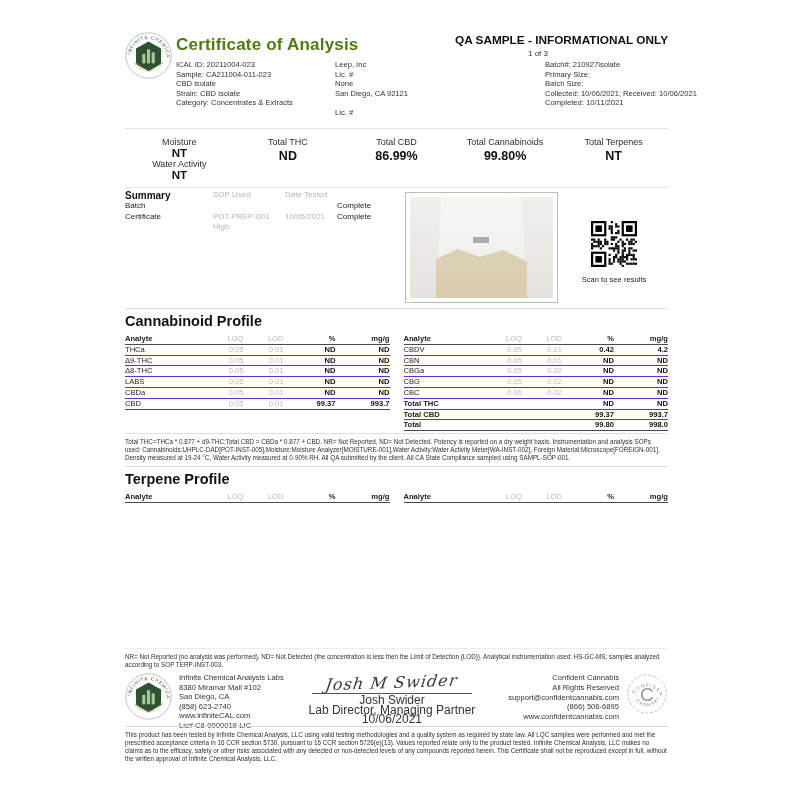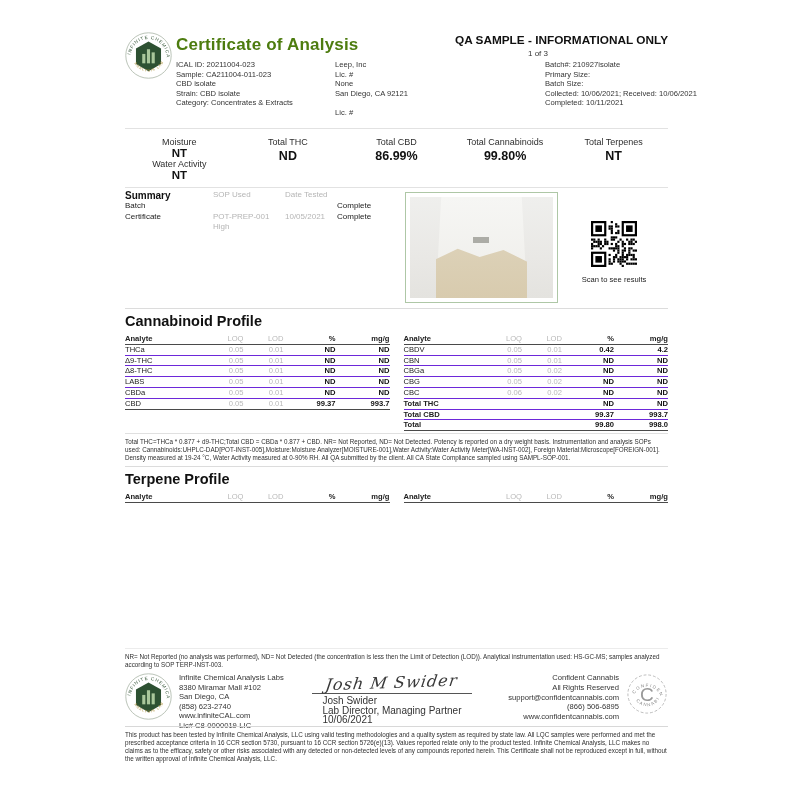--- a/index.html
+++ b/index.html
@@ -70,21 +70,21 @@
   #cann-footnote{top:433px;}
   #terp-footnote{top:648px;border-top:1px solid #ececec;}
 
   
   #footer{top:673px;display:flex;align-items:flex-start;}
   .f-logo{width:47px;height:47px;flex:0 0 auto;}
   .f-lab{margin-left:7px;font-size:7.6px;line-height:9.6px;color:#333;}
   .f-sig{flex:1;display:flex;flex-direction:column;align-items:center;margin-top:0;}
   .sig-script{font-family:"DejaVu Serif",serif;font-style:italic;font-size:16px;color:#3a3a3a;transform:skewX(-10deg) rotate(-2deg);letter-spacing:1px;white-space:nowrap;}
   .sig-rule{width:160px;border-top:1px solid #555;margin-top:1px;}
-  .sig-small{font-size:10px;line-height:9.6px;margin-top:2px;color:#333;}
+  .sig-small{font-size:12px;line-height:9.6px;text-align:center;margin-top:2px;color:#333;}
   .f-cc{margin-left:8px;font-size:7.6px;line-height:9.8px;text-align:right;color:#333;white-space:nowrap;}
   .cc-logo{width:42px;height:42px;margin-left:7px;flex:0 0 auto;}
 
   #disclaimer{top:726px;font-size:6.3px;line-height:7.9px;color:#2f2f2f;border-top:1px solid #d8d8d8;padding-top:4px;}
 </style>
 </head>
 <body>
 
 <div class="abs" style="inset:0">
 

